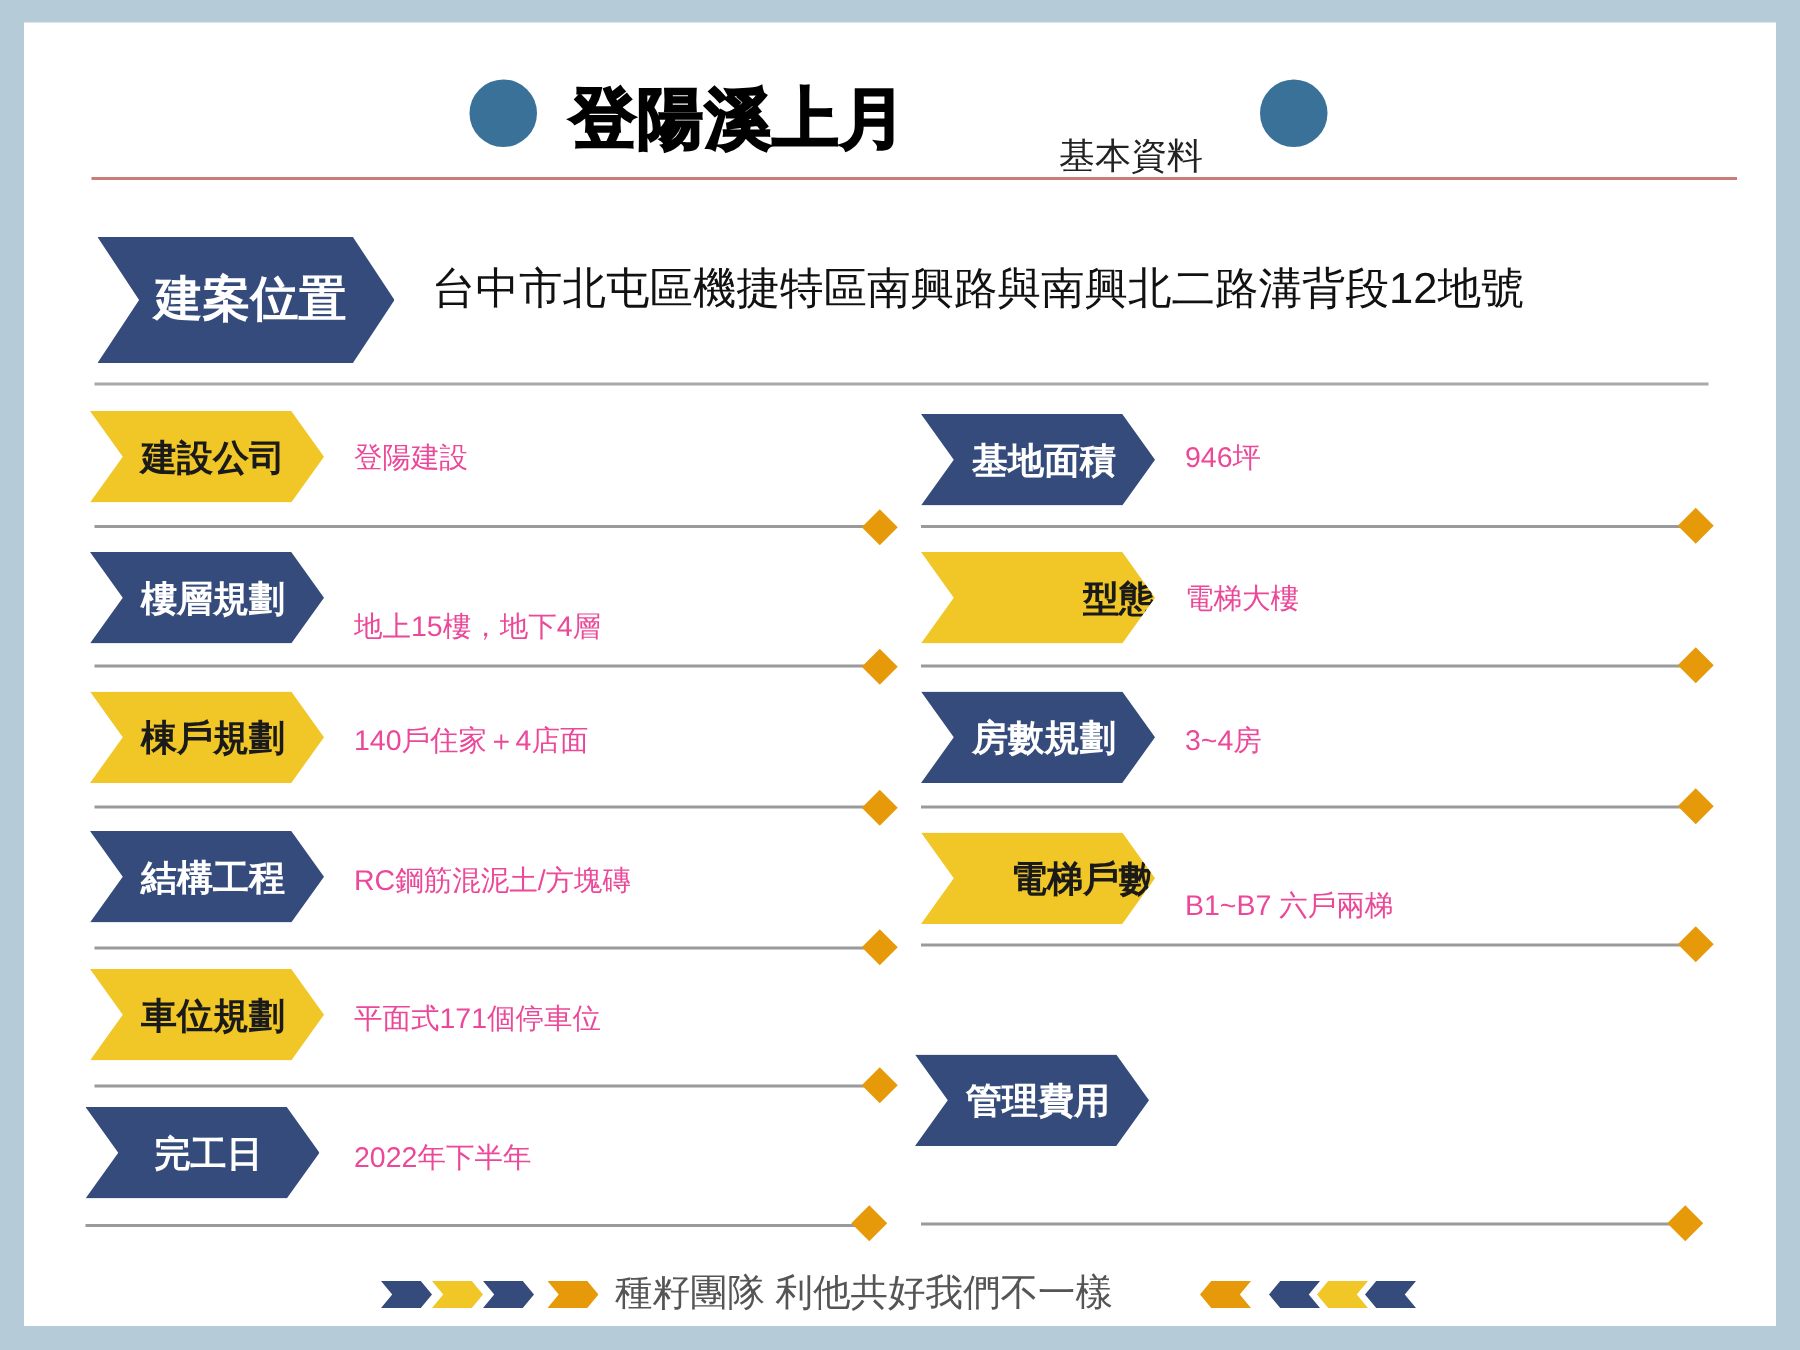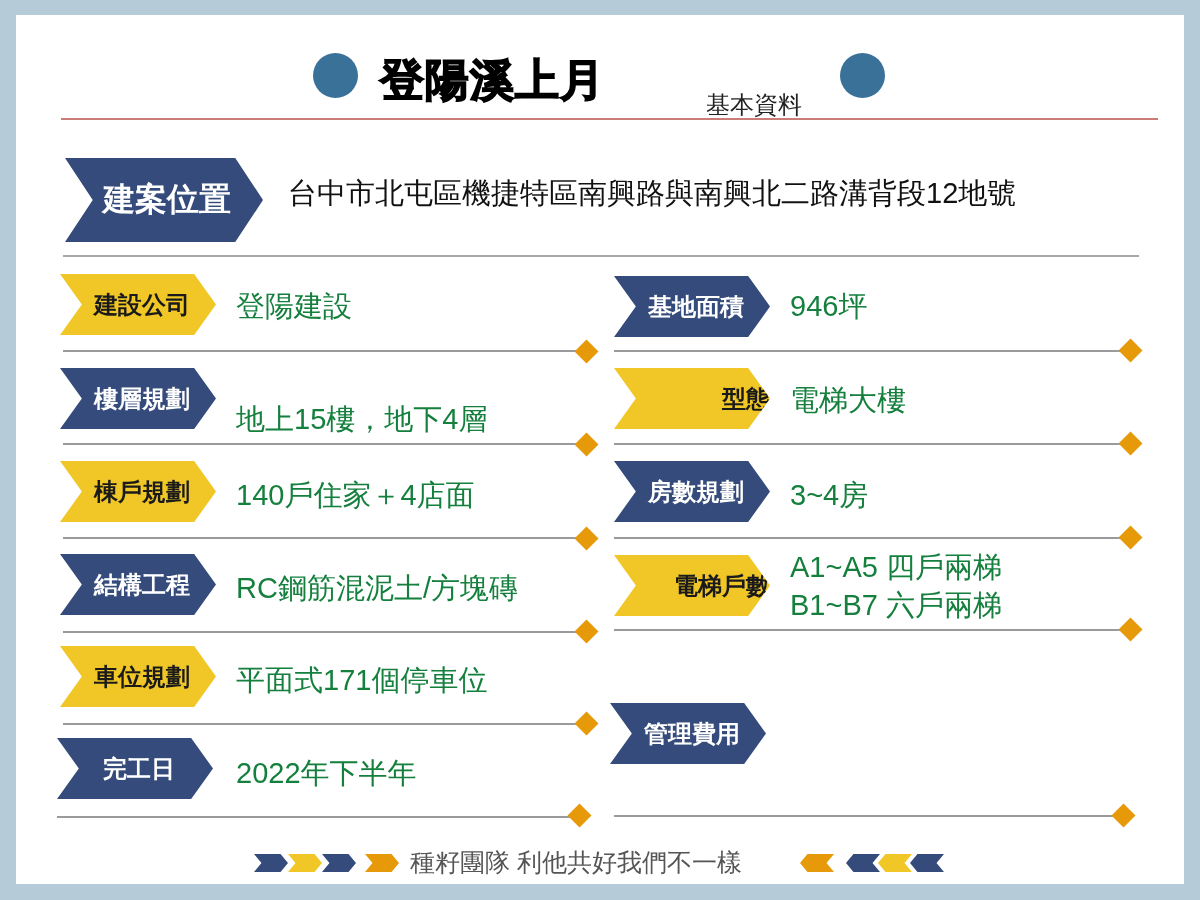--- a/index.html
+++ b/index.html
@@ -48,21 +48,21 @@
     width: 156px; height: 61px;
     clip-path: polygon(0 0, 86% 0, 100% 50%, 86% 100%, 0 100%, 14% 50%);
     font-size: 24px; padding-left: 8px;
   }
   .tag-lg {
     width: 198px; height: 84px;
     clip-path: polygon(0 0, 86% 0, 100% 50%, 86% 100%, 0 100%, 14% 50%);
     font-size: 32px; padding-left: 6px;
   }
   .value {
-    position: absolute; font-size: 29px; color: #15803d; line-height: 34px; white-space: nowrap;
+    position: absolute; font-size: 19px; color: #ec4899; line-height: 34px; white-space: nowrap;
   }
   .value-lg {
     position: absolute; font-size: 29px; color: #111; line-height: 34px; white-space: nowrap;
   }
   .rule {
     position: absolute; height: 2px; background: #9a9a9a;
   }
   .diamond {
     position: absolute; width: 17px; height: 17px; background: #e69a0a;
     transform: rotate(45deg);
@@ -158,21 +158,20 @@
   <div class="tag tag-sm blue" style="left:598px; top:446px;">
     <span>房數規劃</span>
   </div>
   <div class="value" style="left:774px; top:463px;">3~4房</div>
   <div class="rule" style="left:598px; top:522px; width:512px;"></div>
   <div class="diamond" style="left:1106px; top:514px;"></div>
 
   <div class="tag tag-sm yellow" style="left:598px; top:540px;justify-content:flex-end;">
     <span>電梯戶數</span>
   </div>
-  <div class="value" style="left:774px; top:535px;">A1~A5 四戶兩梯</div>
   <div class="value" style="left:774px; top:573px;">B1~B7 六戶兩梯</div>
   <div class="rule" style="left:598px; top:614px; width:512px;"></div>
   <div class="diamond" style="left:1106px; top:606px;"></div>
 
   <div class="tag tag-sm blue" style="left:594px; top:688px;">
     <span>管理費用</span>
   </div>
   <div class="value" style="left:774px; top:703px;"></div>
   <div class="rule" style="left:598px; top:800px; width:505px;"></div>
   <div class="diamond" style="left:1099px; top:792px;"></div>

